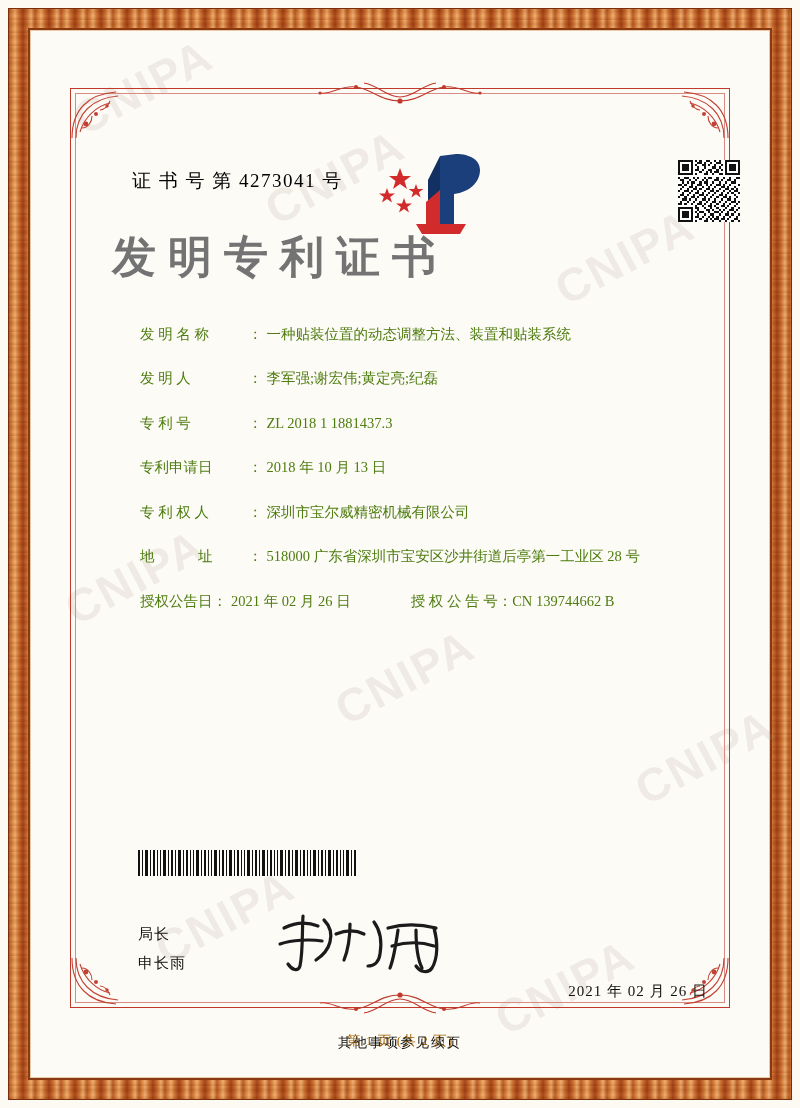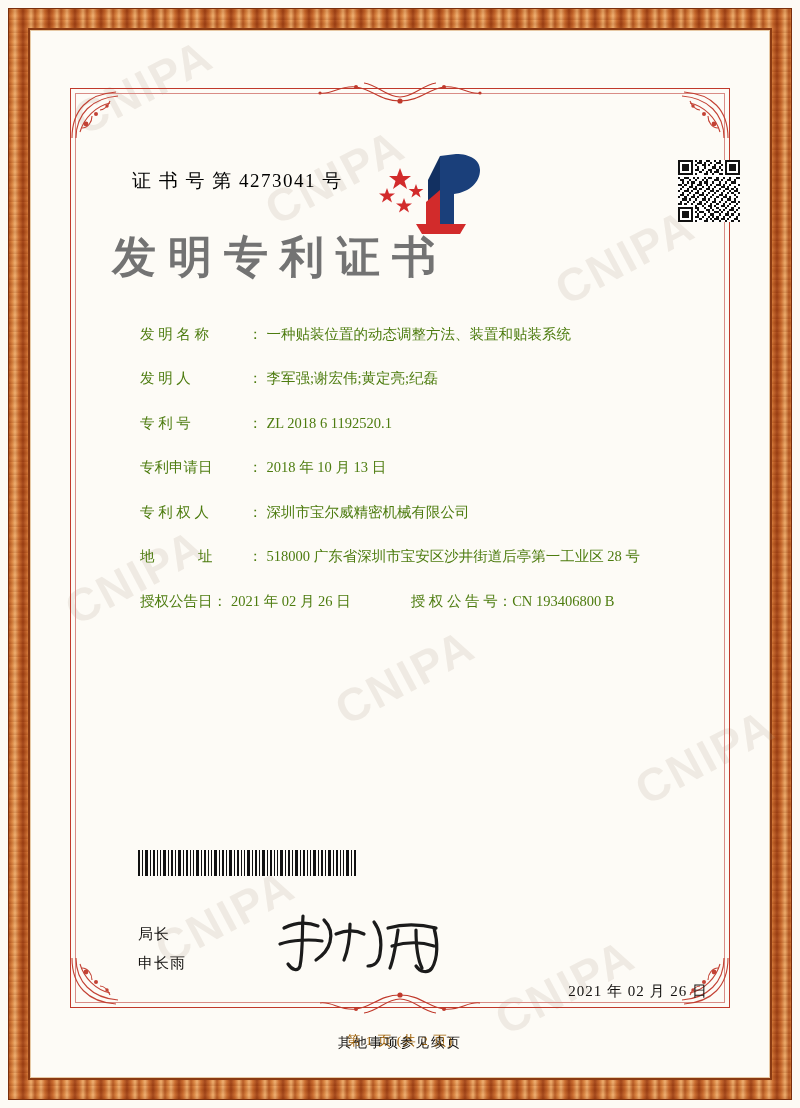--- a/index.html
+++ b/index.html
@@ -653,21 +653,21 @@
           <span class="val">一种贴装位置的动态调整方法、装置和贴装系统</span>
         </div>
         <div class="field">
           <span class="lbl">发 明 人</span>
           <span class="colon">：</span>
           <span class="val">李军强;谢宏伟;黄定亮;纪磊</span>
         </div>
         <div class="field">
           <span class="lbl">专 利 号</span>
           <span class="colon">：</span>
-          <span class="val">ZL 2018 6 1192520.1</span>
+          <span class="val">ZL 2018 1 1881437.3</span>
         </div>
         <div class="field">
           <span class="lbl">专利申请日</span>
           <span class="colon">：</span>
           <span class="val">2018 年 10 月 13 日</span>
         </div>
         <div class="field">
           <span class="lbl">专 利 权 人</span>
           <span class="colon">：</span>
           <span class="val">深圳市宝尔威精密机械有限公司</span>
@@ -676,21 +676,21 @@
           <span class="lbl">地　　　址</span>
           <span class="colon">：</span>
           <span class="val">518000 广东省深圳市宝安区沙井街道后亭第一工业区 28 号</span>
         </div>
 
         <div class="field inline-two">
           <span>授权公告日</span>
           <span class="colon">：</span>
           <span>2021 年 02 月 26 日</span>
           <span class="seg2">
-            <span>授 权 公 告 号</span><span>：</span><span>CN 193406800 B</span>
+            <span>授 权 公 告 号</span><span>：</span><span>CN 139744662 B</span>
           </span>
         </div>
       </div>
 
     </div>
 
     <div class="barcode">
       <svg viewBox="0 0 218 26" shape-rendering="crispEdges" preserveAspectRatio="none">
         <rect width="218" height="26" fill="transparent"></rect>
         <g fill="#111">

